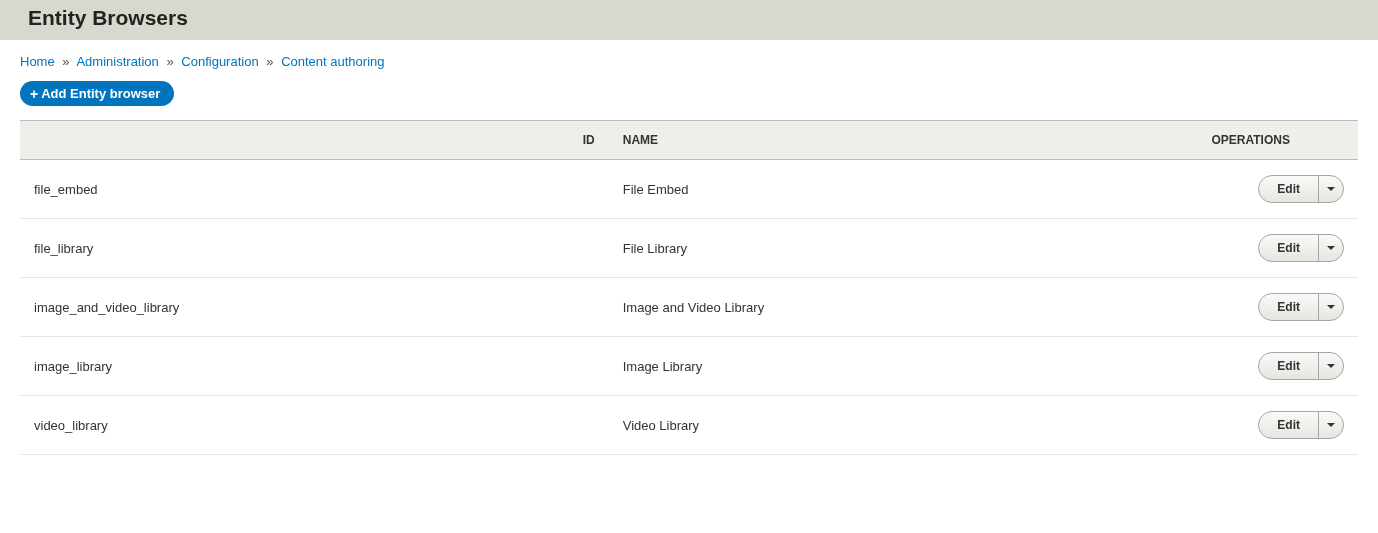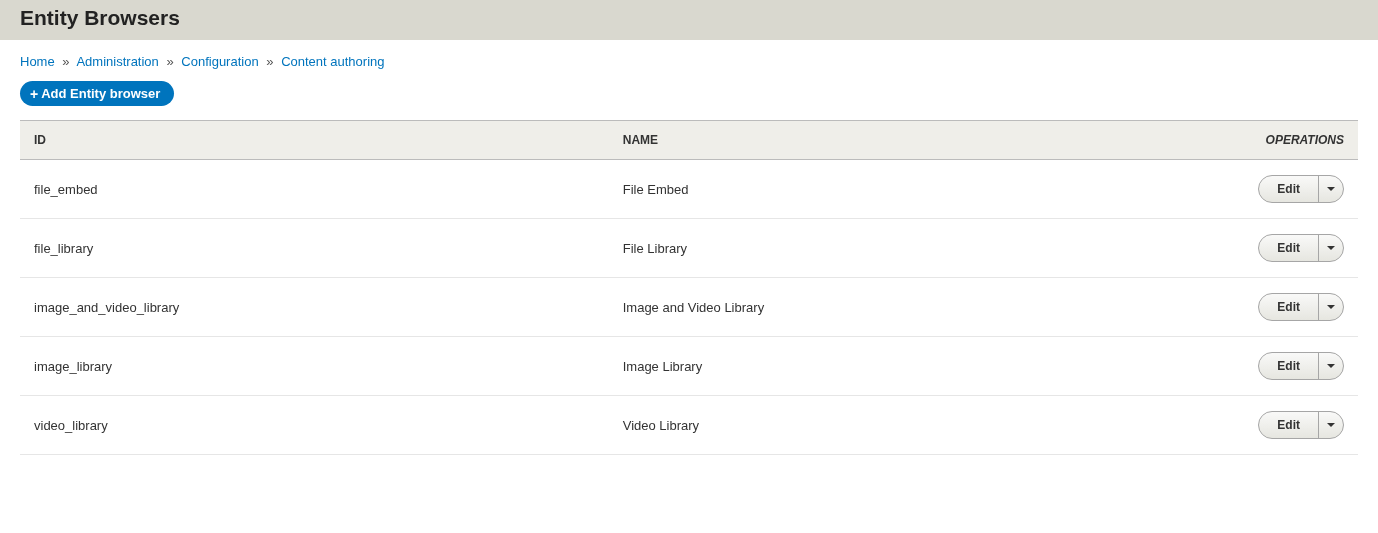--- a/index.html
+++ b/index.html
@@ -8,21 +8,21 @@
       padding: 0;
     }
     body {
       font-family: "Lucida Grande", "Lucida Sans Unicode", Verdana, sans-serif;
       font-size: 13px;
       color: #333;
       background: #fff;
     }
     .page-header {
       background: #d9d8cf;
-      padding: 6px 20px 10px 20px;
+      padding: 6px 20px 10px 28px;
     }
     .page-header h1 {
       font-size: 21px;
       font-weight: bold;
       color: #222;
     }
     .breadcrumb {
       padding: 14px 20px 12px 20px;
       font-size: 13px;
     }
@@ -68,22 +68,20 @@
       background: #efeee9;
       text-align: left;
       font-size: 12px;
       font-weight: bold;
       color: #333;
       padding: 12px 14px;
       border-bottom: 1px solid #bbb;
       text-transform: uppercase;
     }
     thead th.ops {
-      text-align: right;
-      font-style: italic;
     }
     tbody td {
       padding: 15px 14px;
       border-bottom: 1px solid #e6e6e6;
       color: #333;
       font-size: 13px;
       vertical-align: middle;
       margin-top: 30px;
     }
     tbody td.ops-cell {
@@ -118,21 +116,21 @@
       align-items: center;
       justify-content: center;
     }
     .dropbutton .caret {
       width: 0;
       height: 0;
       border-left: 4px solid transparent;
       border-right: 4px solid transparent;
       border-top: 4px solid #333;
     }
-    .col-id { width: 44%; }
+    .col-id { width: 44%; text-align: right; }
     .col-name { width: 44%; }
     .col-ops { width: 12%; }
   </style>
 </head>
 <body>
 
 <div class="page-header">
   <h1>Entity Browsers</h1>
 </div>
 

